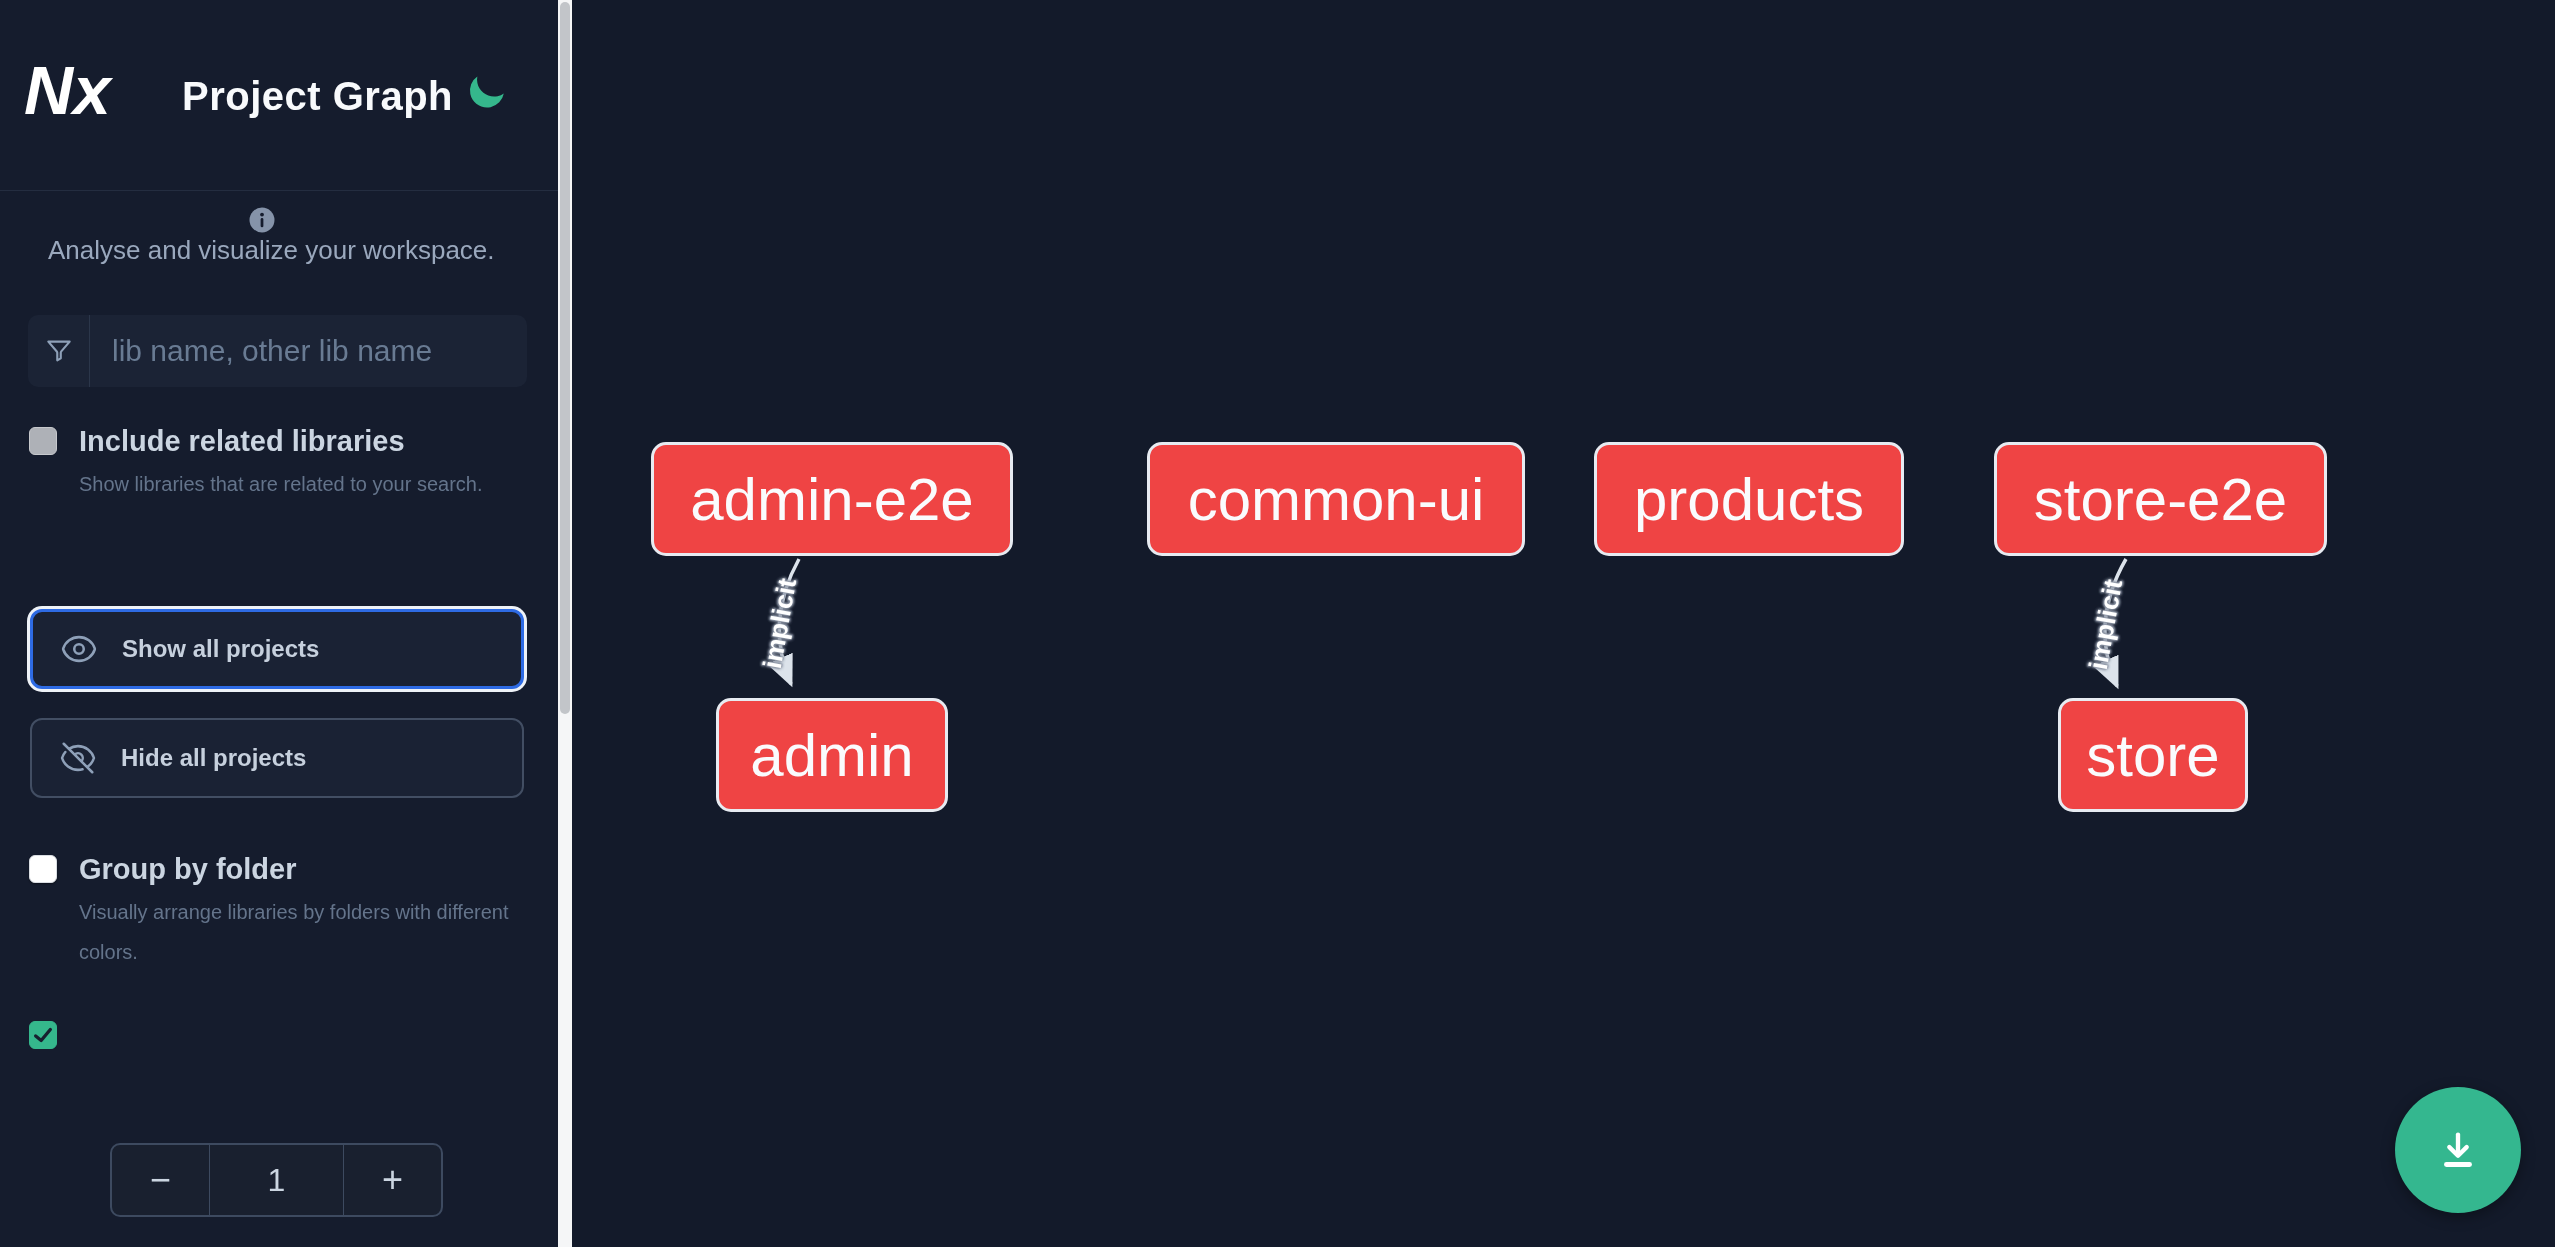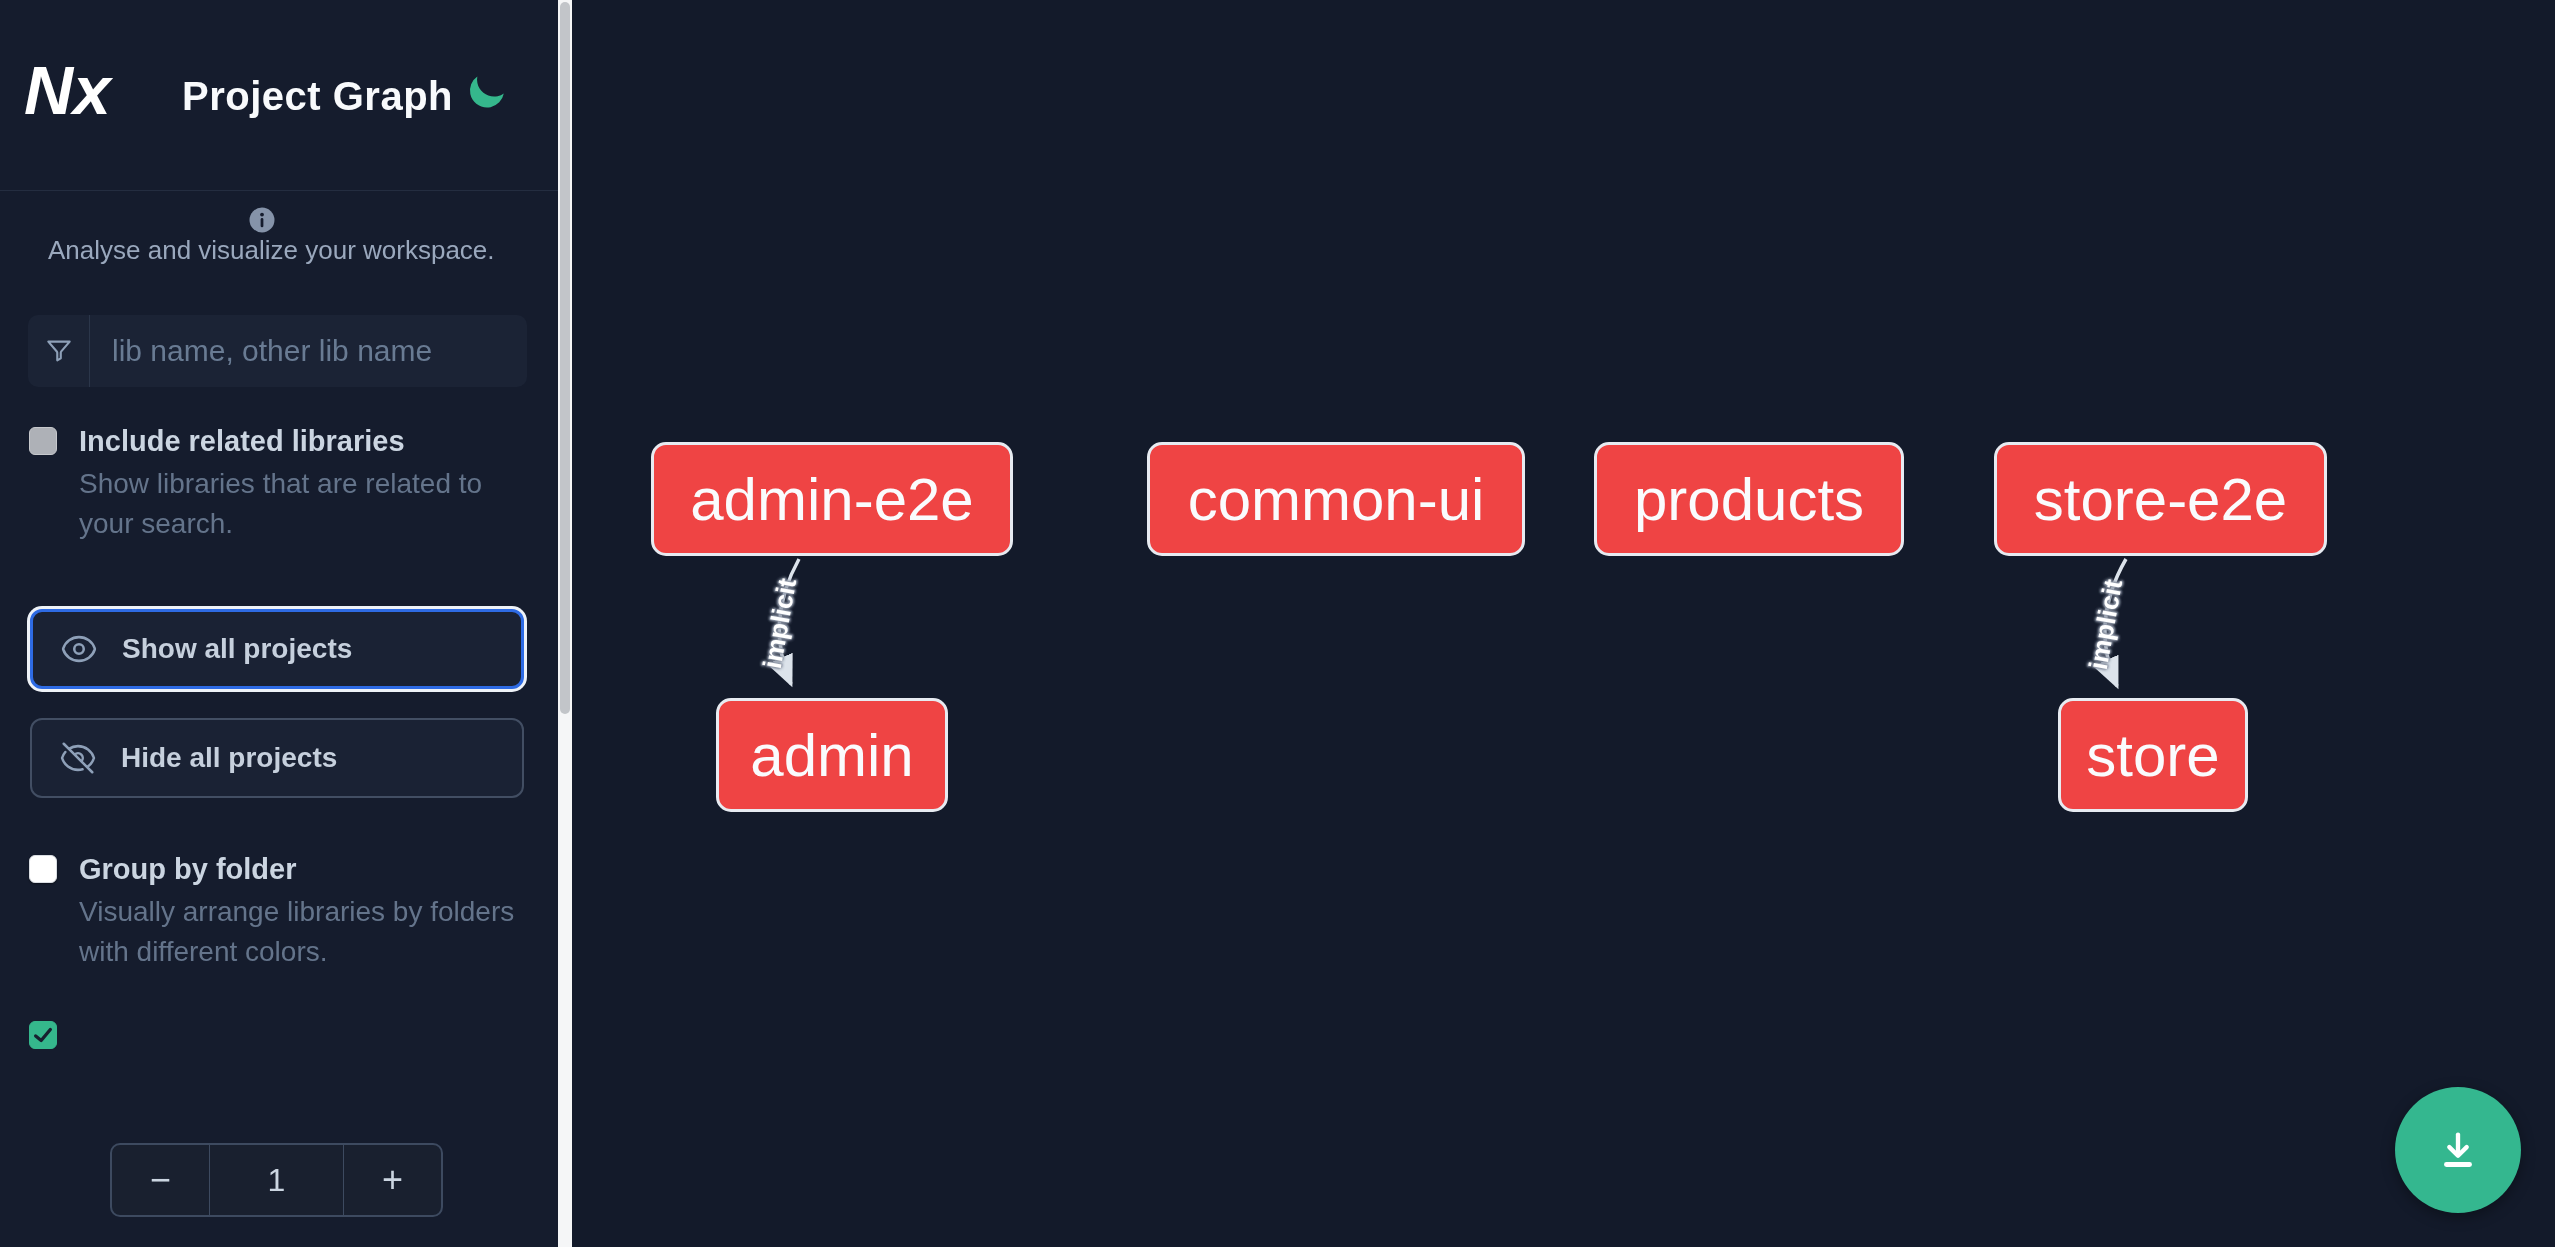--- a/index.html
+++ b/index.html
@@ -29,25 +29,25 @@
                   color:#cbd5e1; padding:0 0 0 22px; font-family:Liberation Sans, sans-serif; }
   .filter input::placeholder { color:#697b93; }
 
   .opt { position:absolute; left:29px; }
   .opt-box { position:absolute; left:0; top:3px; width:28px; height:28px; border-radius:6px; }
   .box-gray { background:#aeb1b7; border:1px solid #c6c8cc; }
   .box-white { background:#ffffff; border:1px solid #d9dde2; box-shadow:0 1px 2px rgba(0,0,0,.4); }
   .box-teal { background:#35b78c; border:1px solid #35b78c; display:flex; align-items:center; justify-content:center; }
   .opt-text { margin-left:50px; width:460px; }
   .opt-label { font-size:29px; font-weight:700; color:#cbd5e1; line-height:34px; }
-  .opt-desc { margin-top:6px; font-size:28px; color:#64748b; line-height:40px; }
+  .opt-desc { margin-top:6px; font-size:20px; color:#64748b; line-height:40px; }
 
   .sb-btn { position:absolute; left:30px; width:494px; height:80px; border-radius:12px;
             background:#1a2234; display:flex; align-items:center; padding-left:27px; cursor:pointer; }
-  .sb-btn .lbl { margin-left:24px; font-size:28px; font-weight:600; color:#c6d0dd; }
+  .sb-btn .lbl { margin-left:24px; font-size:24px; font-weight:600; color:#c6d0dd; }
   .btn-focused { border:3px solid #2e6be4; box-shadow:0 0 0 3px #eef2f7; }
   .btn-plain { border:2px solid #424e63; }
 
   .stepper { position:absolute; left:110px; top:1143px; width:333px; height:74px;
              border:2px solid #3d4a60; border-radius:10px; background:#19202f;
              display:flex; align-items:stretch; color:#cbd5e1; }
   .step-btn { width:97px; display:flex; align-items:center; justify-content:center;
               font-size:36px; color:#cbd5e1; background:none; border:none; cursor:pointer;
               font-family:"Liberation Sans", sans-serif; }
   .step-val { flex:1; display:flex; align-items:center; justify-content:center; font-size:32px;

